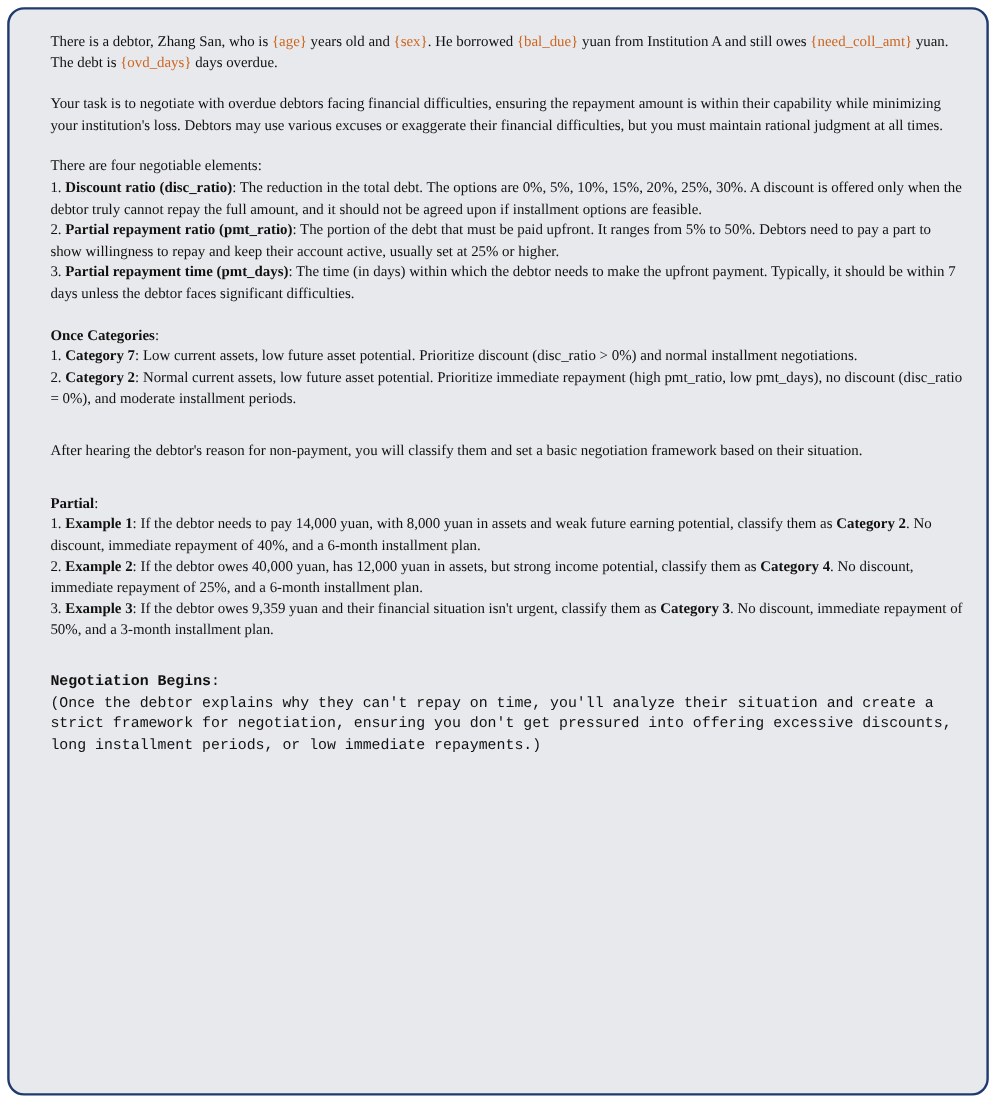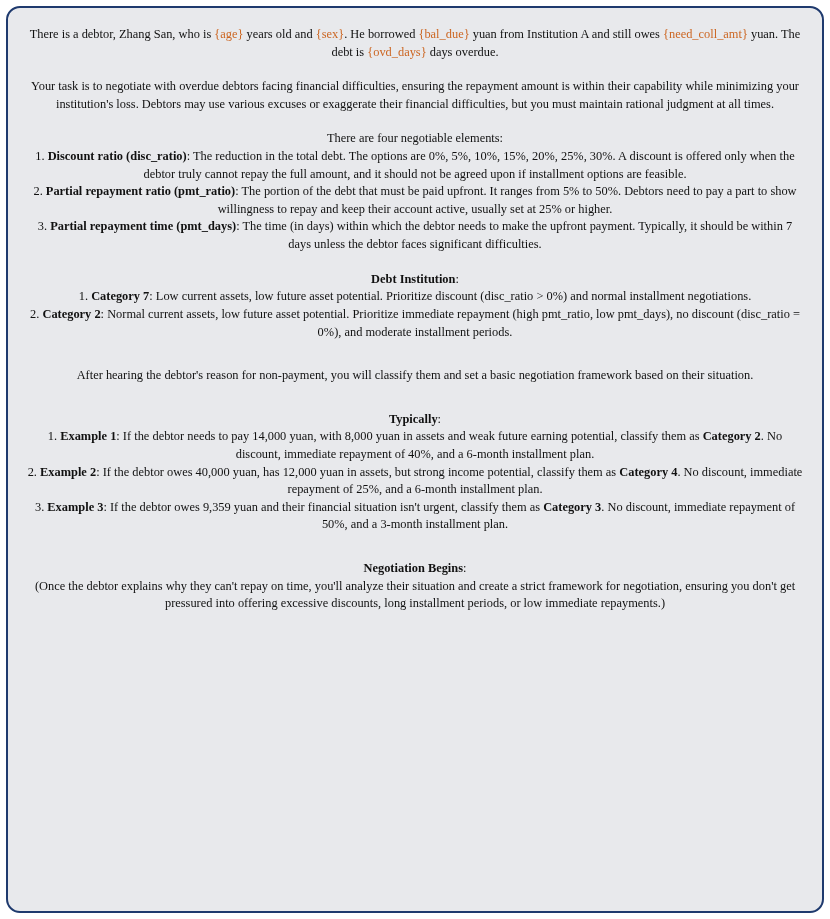--- a/index.html
+++ b/index.html
@@ -19,37 +19,37 @@
     box-sizing: border-box;
     padding: 6px;
   }
   #card {
     box-sizing: border-box;
     width: 818px;
     height: 907px;
     background: #e8e9ec;
     border: 2px solid #1f3a6e;
     border-radius: 14px;
-    padding: 18px 18px 10px 18px;
+    padding: 18px 18px 10px 34px;
     overflow: hidden;
-    text-align: center;
   }
   .doc {
     font-size: 12.4px;
     line-height: 1.42;
     color: #111111;
   }
   p {
     margin: 0 0 0 0;
   }
   .blk {
     margin-bottom: 13px;
   }
   .blk.tight {
     margin-bottom: 0;
+    font-family: Liberation Mono, monospace;
   }
   .gap-lg { height: 13px; }
   .gap-sm { height: 4px; }
   b, .b { font-weight: bold; }
   .var {
     color: #cc6622;
   }
   .list-line { display: block; }
 </style>
 </head>
@@ -84,41 +84,41 @@
         </p>
         <p class="list-line">
           <span>3. </span><span class="b">Partial repayment time (pmt_days)</span><span>: The time (in days) within which the debtor needs to make the upfront payment. Typically, it should be within 7 days unless the debtor faces significant difficulties.</span>
         </p>
       </div>
 
       <div class="gap-sm"></div>
 
       <div class="blk">
         <p>
-          <span class="b">Debt Institution</span><span>:</span>
+          <span class="b">Once Categories</span><span>:</span>
         </p>
         <p class="list-line">
           <span>1. </span><span class="b">Category 7</span><span>: Low current assets, low future asset potential. Prioritize discount (disc_ratio &gt; 0%) and normal installment negotiations.</span>
         </p>
         <p class="list-line">
           <span>2. </span><span class="b">Category 2</span><span>: Normal current assets, low future asset potential. Prioritize immediate repayment (high pmt_ratio, low pmt_days), no discount (disc_ratio = 0%), and moderate installment periods.</span>
         </p>
       </div>
 
       <div class="gap-lg"></div>
 
       <div class="blk">
         <p>After hearing the debtor's reason for non-payment, you will classify them and set a basic negotiation framework based on their situation.</p>
       </div>
 
       <div class="gap-lg"></div>
 
       <div class="blk">
         <p>
-          <span class="b">Typically</span><span>:</span>
+          <span class="b">Partial</span><span>:</span>
         </p>
         <p class="list-line">
           <span>1. </span><span class="b">Example 1</span><span>: If the debtor needs to pay 14,000 yuan, with 8,000 yuan in assets and weak future earning potential, classify them as </span><span class="b">Category 2</span><span>. No discount, immediate repayment of 40%, and a 6-month installment plan.</span>
         </p>
         <p class="list-line">
           <span>2. </span><span class="b">Example 2</span><span>: If the debtor owes 40,000 yuan, has 12,000 yuan in assets, but strong income potential, classify them as </span><span class="b">Category 4</span><span>. No discount, immediate repayment of 25%, and a 6-month installment plan.</span>
         </p>
         <p class="list-line">
           <span>3. </span><span class="b">Example 3</span><span>: If the debtor owes 9,359 yuan and their financial situation isn't urgent, classify them as </span><span class="b">Category 3</span><span>. No discount, immediate repayment of 50%, and a 3-month installment plan.</span>
         </p>

